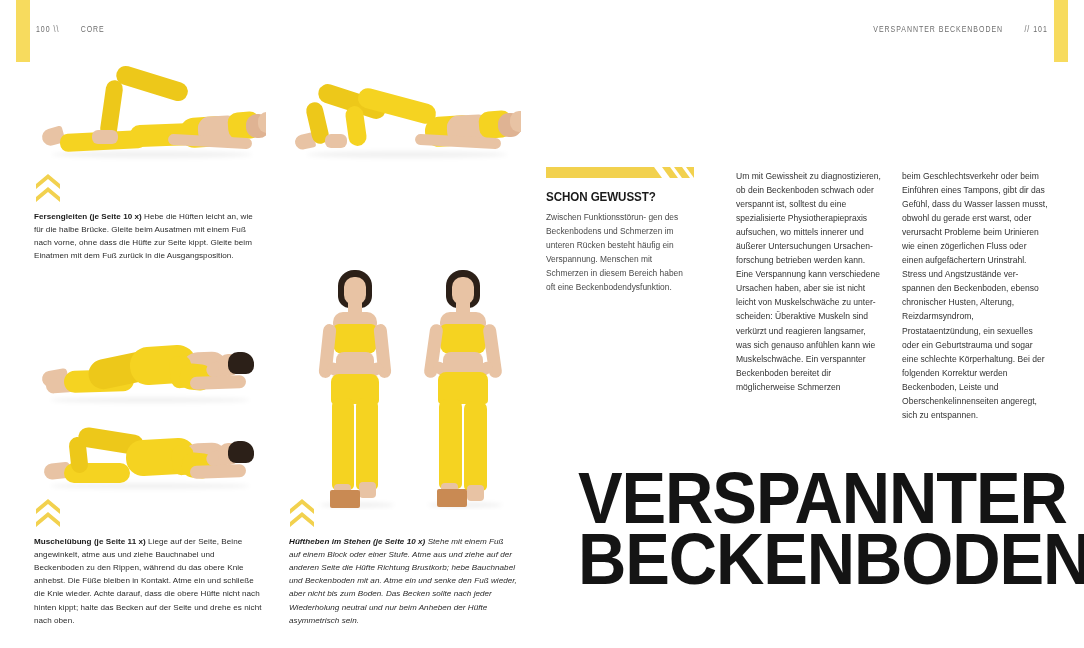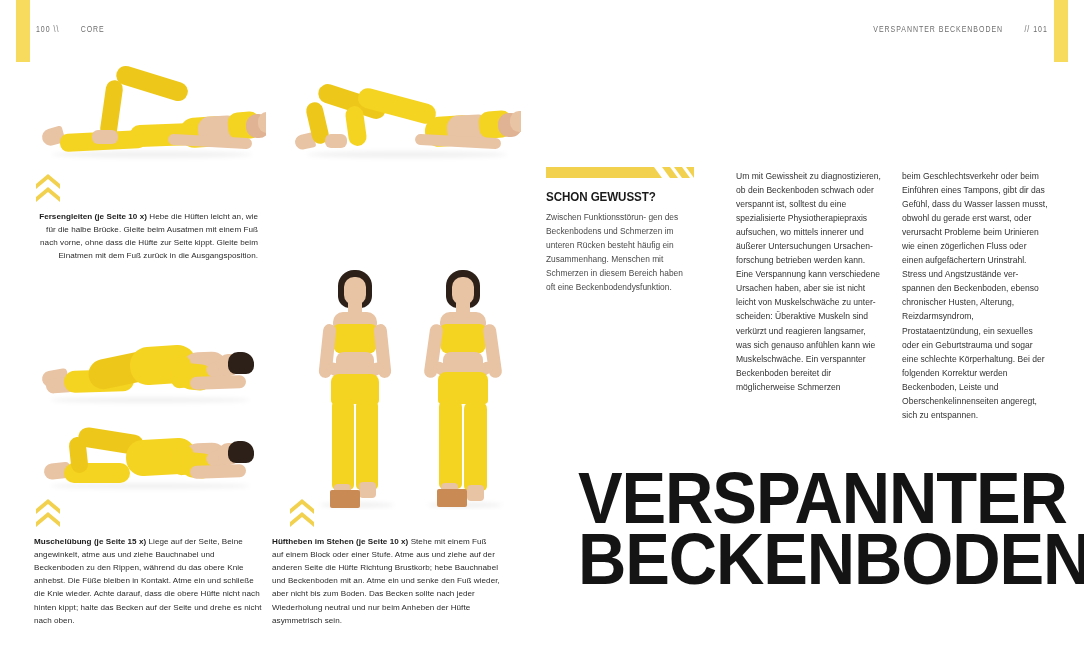--- a/index.html
+++ b/index.html
@@ -199,21 +199,21 @@
     <div class="f-part skin" style="left:225px; top:49px; width:19px; height:21px; border-radius:9px;"></div>
 
   </div>
 
   <div class="chev" style="left:34px; top:172px;">
     <svg viewBox="0 0 28 30" xmlns="http://www.w3.org/2000/svg">
       <path d="M2 12 L14 2 L26 12 L26 17 L14 7 L2 17 Z" fill="#f2d14e"></path>
       <path d="M2 25 L14 15 L26 25 L26 30 L14 20 L2 30 Z" fill="#f2d14e"></path>
     </svg>
   </div>
-  <div class="caption" style="left:34px; top:210px; width:224px;text-align:right;">
+  <div class="caption" style="left:34px; top:210px; width:224px;">
     <b>Fersengleiten (je Seite 10 x)</b><span> Hebe die Hüften leicht an, wie für die halbe Brücke. Gleite beim Ausatmen mit einem Fuß nach vorne, ohne dass die Hüfte zur Seite kippt. Gleite beim Einatmen mit dem Fuß zurück in die Ausgangsposition.</span>
   </div>
 
   <div class="photo" style="left:30px; top:330px; width:236px; height:80px;">
     <div class="floor-shadow" style="left:20px; top:67px; width:200px; height:6px;"></div>
     <div class="f-part skin" style="left:12px; top:40px; width:26px; height:16px; border-radius:8px 4px 4px 8px; transform:rotate(-10deg);"></div>
     <div class="f-part skin" style="left:16px; top:48px; width:26px; height:15px; border-radius:8px 4px 4px 8px; transform:rotate(-4deg);"></div>
     <div class="f-part suit" style="left:34px; top:40px; width:70px; height:22px; border-radius:11px; transform:rotate(-2deg);"></div>
     <div class="f-part suit2" style="left:58px; top:24px; width:80px; height:30px; border-radius:15px; transform:rotate(-12deg);"></div>
     <div class="f-part suit" style="left:100px; top:16px; width:66px; height:38px; border-radius:18px; transform:rotate(-4deg);"></div>
@@ -242,21 +242,21 @@
     <div class="f-part hair" style="left:198px; top:26px; width:26px; height:22px; border-radius:10px 12px 8px 8px;"></div>
   </div>
 
   <div class="chev" style="left:34px; top:497px;">
     <svg viewBox="0 0 28 30" xmlns="http://www.w3.org/2000/svg">
       <path d="M2 12 L14 2 L26 12 L26 17 L14 7 L2 17 Z" fill="#f2d14e"></path>
       <path d="M2 25 L14 15 L26 25 L26 30 L14 20 L2 30 Z" fill="#f2d14e"></path>
     </svg>
   </div>
   <div class="caption" style="left:34px; top:535px; width:228px;">
-    <b>Muschelübung (je Seite 15 x)</b><span> Liege auf der Seite, Beine angewinkelt, atme aus und ziehe Bauchnabel und Beckenboden zu den Rippen, während du das obere Knie anhebst. Die Füße bleiben in Kontakt. Atme ein und schließe die Knie wieder. Achte darauf, dass die obere Hüfte nicht nach hinten kippt; halte das Becken auf der Seite und drehe es nicht nach oben.</span>
+    <b>Muschelübung (je Seite 11 x)</b><span> Liege auf der Seite, Beine angewinkelt, atme aus und ziehe Bauchnabel und Beckenboden zu den Rippen, während du das obere Knie anhebst. Die Füße bleiben in Kontakt. Atme ein und schließe die Knie wieder. Achte darauf, dass die obere Hüfte nicht nach hinten kippt; halte das Becken auf der Seite und drehe es nicht nach oben.</span>
   </div>
 
   <div class="photo" style="left:300px; top:268px; width:110px; height:242px;">
     <div class="floor-shadow" style="left:20px; top:234px; width:74px; height:6px;"></div>
     <div class="f-part hair" style="left:38px; top:2px; width:34px; height:38px; border-radius:16px 16px 12px 12px;"></div>
     <div class="f-part skin" style="left:44px; top:9px; width:22px; height:28px; border-radius:10px;"></div>
     <div class="f-part skin" style="left:48px; top:34px; width:14px; height:12px;"></div>
     <div class="f-part skin" style="left:33px; top:44px; width:44px; height:22px; border-radius:10px;"></div>
     <div class="f-part suit" style="left:33px; top:56px; width:44px; height:30px; border-radius:6px 6px 9px 9px;"></div>
     <div class="f-part skin" style="left:21px; top:56px; width:13px; height:54px; border-radius:7px; transform:rotate(6deg);"></div>
@@ -291,37 +291,37 @@
     <div class="f-part skin" style="left:59px; top:217px; width:17px; height:16px; border-radius:4px;"></div>
     <div class="f-part block" style="left:29px; top:221px; width:30px; height:18px; border-radius:2px;"></div>
   </div>
 
   <div class="chev" style="left:288px; top:497px;">
     <svg viewBox="0 0 28 30" xmlns="http://www.w3.org/2000/svg">
       <path d="M2 12 L14 2 L26 12 L26 17 L14 7 L2 17 Z" fill="#f2d14e"></path>
       <path d="M2 25 L14 15 L26 25 L26 30 L14 20 L2 30 Z" fill="#f2d14e"></path>
     </svg>
   </div>
-  <div class="caption" style="left:272px; top:535px; width:228px;">
+  <div class="caption" style="left:289px; top:535px; width:228px;font-style:italic;">
     <b>Hüftheben im Stehen (je Seite 10 x)</b><span> Stehe mit einem Fuß auf einem Block oder einer Stufe. Atme aus und ziehe auf der anderen Seite die Hüfte Richtung Brustkorb; hebe Bauchnabel und Beckenboden mit an. Atme ein und senke den Fuß wieder, aber nicht bis zum Boden. Das Becken sollte nach jeder Wiederholung neutral und nur beim Anheben der Hüfte asymmetrisch sein.</span>
   </div>
 
 
   <div class="dyk">
     <div class="dyk-bar">
       <svg viewBox="0 0 148 11" xmlns="http://www.w3.org/2000/svg" preserveAspectRatio="none">
         <path d="M0 0 L108 0 L116 11 L0 11 Z" fill="#f2d14e"></path>
         <path d="M116 0 L124 0 L132 11 L124 11 Z" fill="#f2d14e"></path>
         <path d="M128 0 L136 0 L144 11 L136 11 Z" fill="#f2d14e"></path>
         <path d="M140 0 L148 0 L148 11 L148 11 Z" fill="#f2d14e"></path>
       </svg>
     </div>
     <div class="dyk-title">SCHON GEWUSST?</div>
     <div class="dyk-body">Zwischen Funktionsstörun-
-gen des Beckenbodens und Schmerzen im unteren Rücken besteht häufig ein Zusammenhang. Menschen mit Schmerzen in diesem Bereich haben oft eine Beckenbodendysfunktion.</div>
+gen des Beckenbodens und Schmerzen im unteren Rücken besteht häufig ein Verspannung. Menschen mit Schmerzen in diesem Bereich haben oft eine Beckenbodendysfunktion.</div>
   </div>
 
   <div class="col col-1">Um mit Gewissheit zu diagnos­tizieren, ob dein Beckenboden schwach oder verspannt ist, solltest du eine spezialisierte Physiotherapiepraxis aufsuchen, wo mittels innerer und äußerer Untersuchungen Ursachen­forschung betrieben werden kann. Eine Verspannung kann verschiedene Ursachen haben, aber sie ist nicht leicht von Muskelschwäche zu unter­scheiden: Überaktive Muskeln sind verkürzt und reagieren langsamer, was sich genauso anfühlen kann wie Muskel­schwäche. Ein verspannter Beckenboden bereitet dir möglicherweise Schmerzen</div>
   <div class="col col-2">beim Geschlechtsverkehr oder beim Einführen eines Tampons, gibt dir das Gefühl, dass du Wasser lassen musst, obwohl du gerade erst warst, oder ver­ursacht Probleme beim Urinieren wie einen zögerlichen Fluss oder einen aufgefächertern Urinstrahl. Stress und Angstzustände ver­spannen den Beckenboden, ebenso chronischer Husten, Alterung, Reizdarmsyndrom, Prostataentzündung, ein sexuel­les oder ein Geburtstrauma und sogar eine schlechte Körperhal­tung. Bei der folgenden Korrektur werden Beckenboden, Leiste und Oberschenkelinnenseiten angeregt, sich zu entspannen.</div>
 
   <div class="headline">
     <span>VERSPANNTER</span>
     <span>BECKENBODEN</span>
   </div>
 

